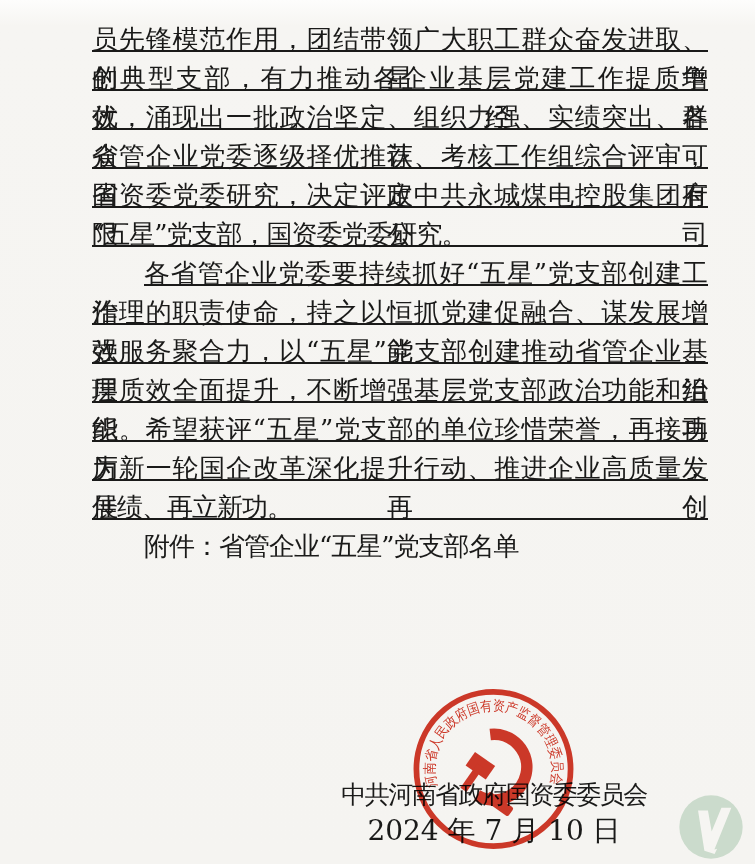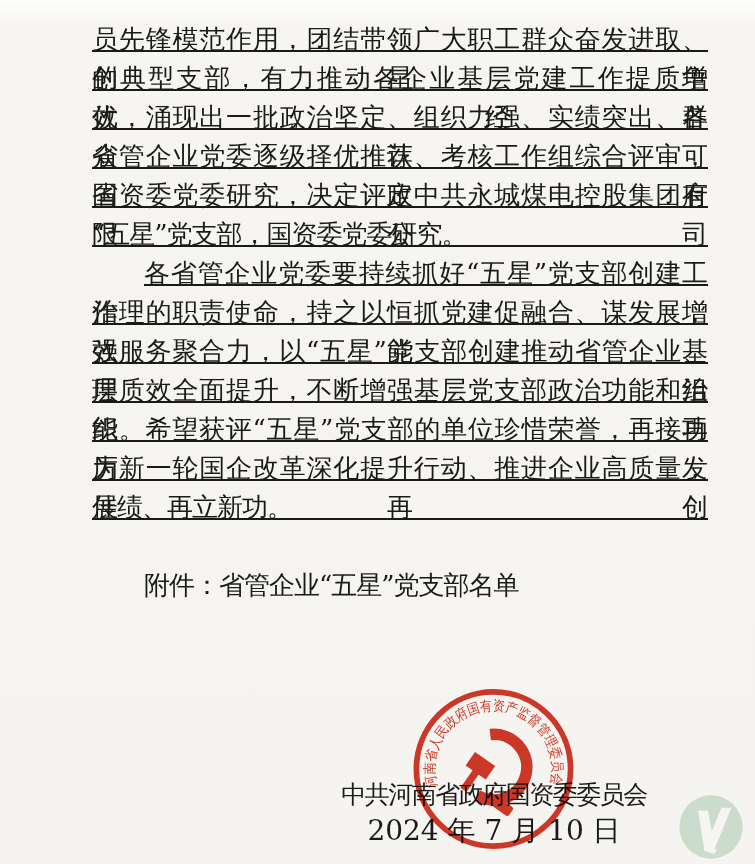--- a/index.html
+++ b/index.html
@@ -18,21 +18,20 @@
   }
   .line.j{
     white-space:normal;
     text-align:justify;
     text-align-last:justify;
     letter-spacing:0;
     text-decoration:underline;
   }
   .line.ind{text-indent:52px;}
   .attach{
-    margin-top:39px;
   }
   .sign-block{
     position:absolute;left:299px;top:776px;width:390px;text-align:center;
   }
   .sig{
     font-size:25px;line-height:38px;letter-spacing:-1.5px;white-space:nowrap;
   }
   .date{
     font-size:28px;line-height:34px;letter-spacing:0;white-space:nowrap;
   }

